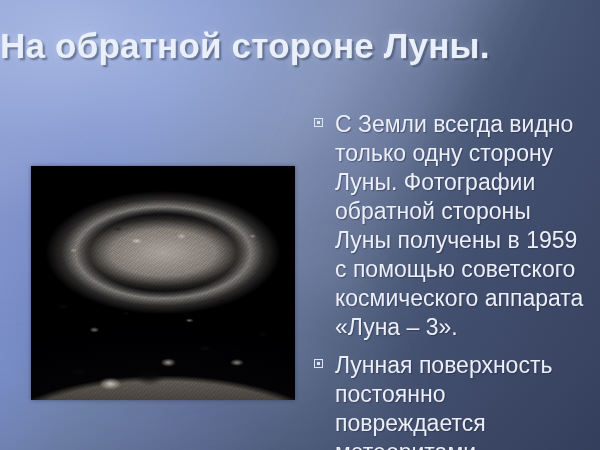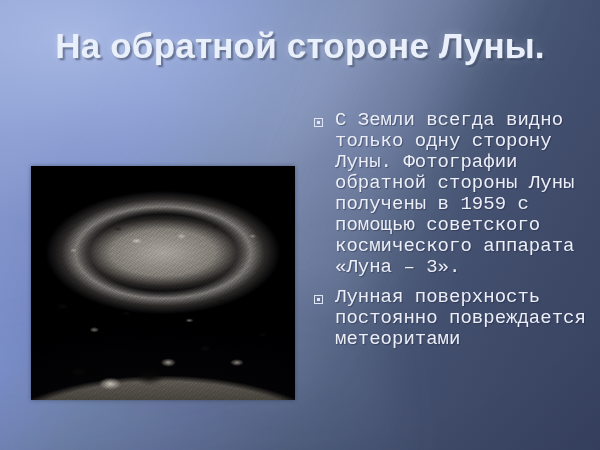--- a/index.html
+++ b/index.html
@@ -87,21 +87,21 @@
           rgba(22,30,52,0.22) 100%);
     pointer-events: none;
   }
 
   
   .title {
     position: absolute;
     left: 0;
     top: 24px;
     width: 600px;
-    text-align: center;
+    text-align: left;
     font-family: "Liberation Sans", "DejaVu Sans", sans-serif;
     font-weight: bold;
     font-size: 35px;
     line-height: 44px;
     letter-spacing: 0.2px;
     color: #e9f0fb;
     text-shadow:
         2px 2px 2px rgba(35,45,75,0.55),
         1px 1px 0 rgba(255,255,255,0.30),
         0 0 10px rgba(230,240,255,0.30);
@@ -232,23 +232,23 @@
   .bullet-marker::after {
     content: "";
     position: absolute;
     left: 2px;
     top: 2px;
     width: 3px;
     height: 3px;
     background: #dfe5f2;
   }
   .bullet-text {
-    font-family: Liberation Mono, monospace;
-    font-size: 19px;
-    line-height: 21px;
+    font-family: Liberation Sans, sans-serif;
+    font-size: 23px;
+    line-height: 29px;
     color: #eceff7;
     text-shadow: 1px 1px 1px rgba(28,36,62,0.45);
   }
 </style>
 </head>
 <body>
 
 <div class="slide">
 
   <div class="streak-a"></div>

